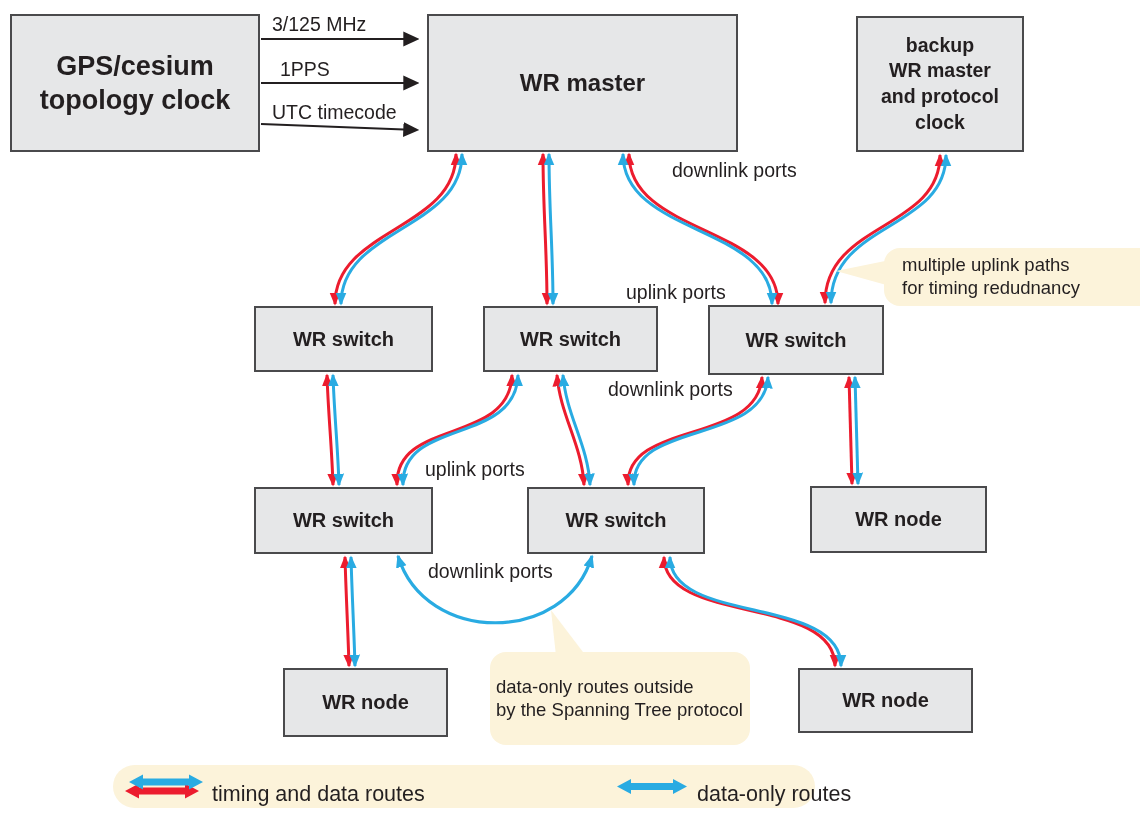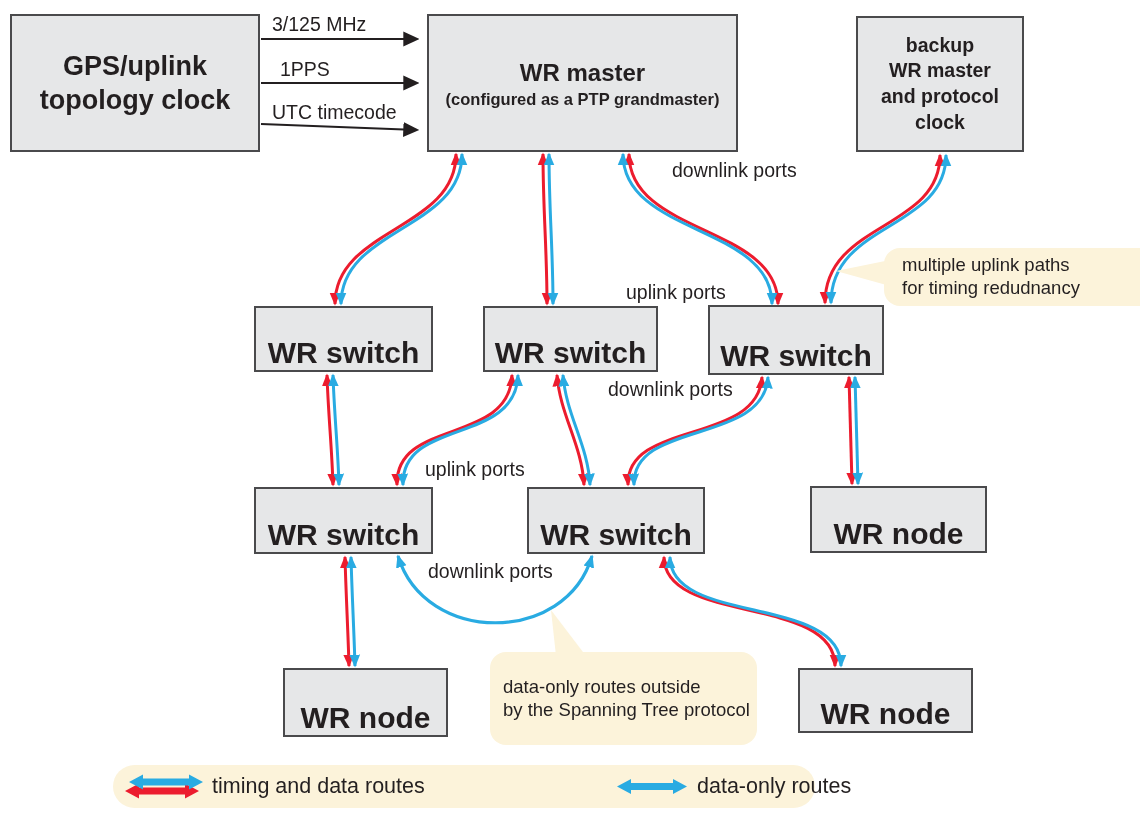--- a/index.html
+++ b/index.html
@@ -10,29 +10,29 @@
   .stage{position:relative;width:1140px;height:833px;background:#ffffff;
     font-family:"Liberation Sans",sans-serif;color:var(--text);overflow:hidden;}
   svg.wires{position:absolute;left:0;top:0;z-index:1;}
   .box{position:absolute;box-sizing:border-box;background:var(--boxfill);
     border:2px solid var(--boxborder);display:flex;flex-direction:column;
     align-items:center;justify-content:center;text-align:center;font-weight:bold;z-index:2;}
   .box-gps{font-size:27px;line-height:1.26;}
   .box-master .t{font-size:24px;line-height:1.3;}
   .box-master .s{font-size:16.5px;margin-top:2px;}
   .box-backup{font-size:19.5px;line-height:1.32;}
-  .box-sw{font-size:30px;justify-content:flex-end;}
+  .box-sw{font-size:20px;}
   .lbl{position:absolute;font-size:19.5px;white-space:nowrap;z-index:2;}
   .callout{position:absolute;background:var(--cream);border-radius:16px;z-index:2;
     display:flex;flex-direction:column;justify-content:center;}
   .callout .cl{font-size:18.5px;line-height:1.22;white-space:nowrap;}
   .co1{padding-left:18px;}
-  .co2{padding-left:13px;}
+  .co2{padding-left:6px;}
   .legend{position:absolute;background:var(--cream);border-radius:22px;z-index:2;}
-  .legend .ltext{position:absolute;font-size:21.5px;white-space:nowrap;}
+  .legend .ltext{position:absolute;font-size:21.5px;white-space:nowrap;margin-top:8px;}
   .licon{position:absolute;}
 </style>
 </head>
 <body>
 
 <div class="stage">
 
   <svg class="wires" width="1140" height="833" viewBox="0 0 1140 833">
     <defs>
       <marker id="mr" viewBox="0 0 12 12" refX="10.5" refY="6" markerWidth="13" markerHeight="13" orient="auto-start-reverse" markerUnits="userSpaceOnUse">
@@ -114,27 +114,26 @@
       <path d="M398,556 C425,645 566,645 592,556" fill="none" style="stroke:var(--blue)" stroke-width="3.2" marker-start="url(#mb)" marker-end="url(#mb)"></path>
     </g>
 
     <g style="fill:var(--cream)">
       <polygon points="890,260 890,286 836,271"></polygon>
       <polygon points="551,610 586,656 556,656"></polygon>
     </g>
   </svg>
 
   <div class="box box-gps" style="left:10px;top:14px;width:250px;height:138px">
-    <span>GPS/uplink</span>
+    <span>GPS/cesium</span>
     <span>topology clock</span>
   </div>
 
   <div class="box box-master" style="left:427px;top:14px;width:311px;height:138px">
     <span class="t">WR master</span>
-    <span class="s">(configured as a PTP grandmaster)</span>
   </div>
 
   <div class="box box-backup" style="left:856px;top:16px;width:168px;height:136px">
     <span>backup</span>
     <span>WR master</span>
     <span>and protocol clock</span>
   </div>
 
   <div class="box box-sw" style="left:254px;top:306px;width:179px;height:66px">
     <span>WR switch</span>

